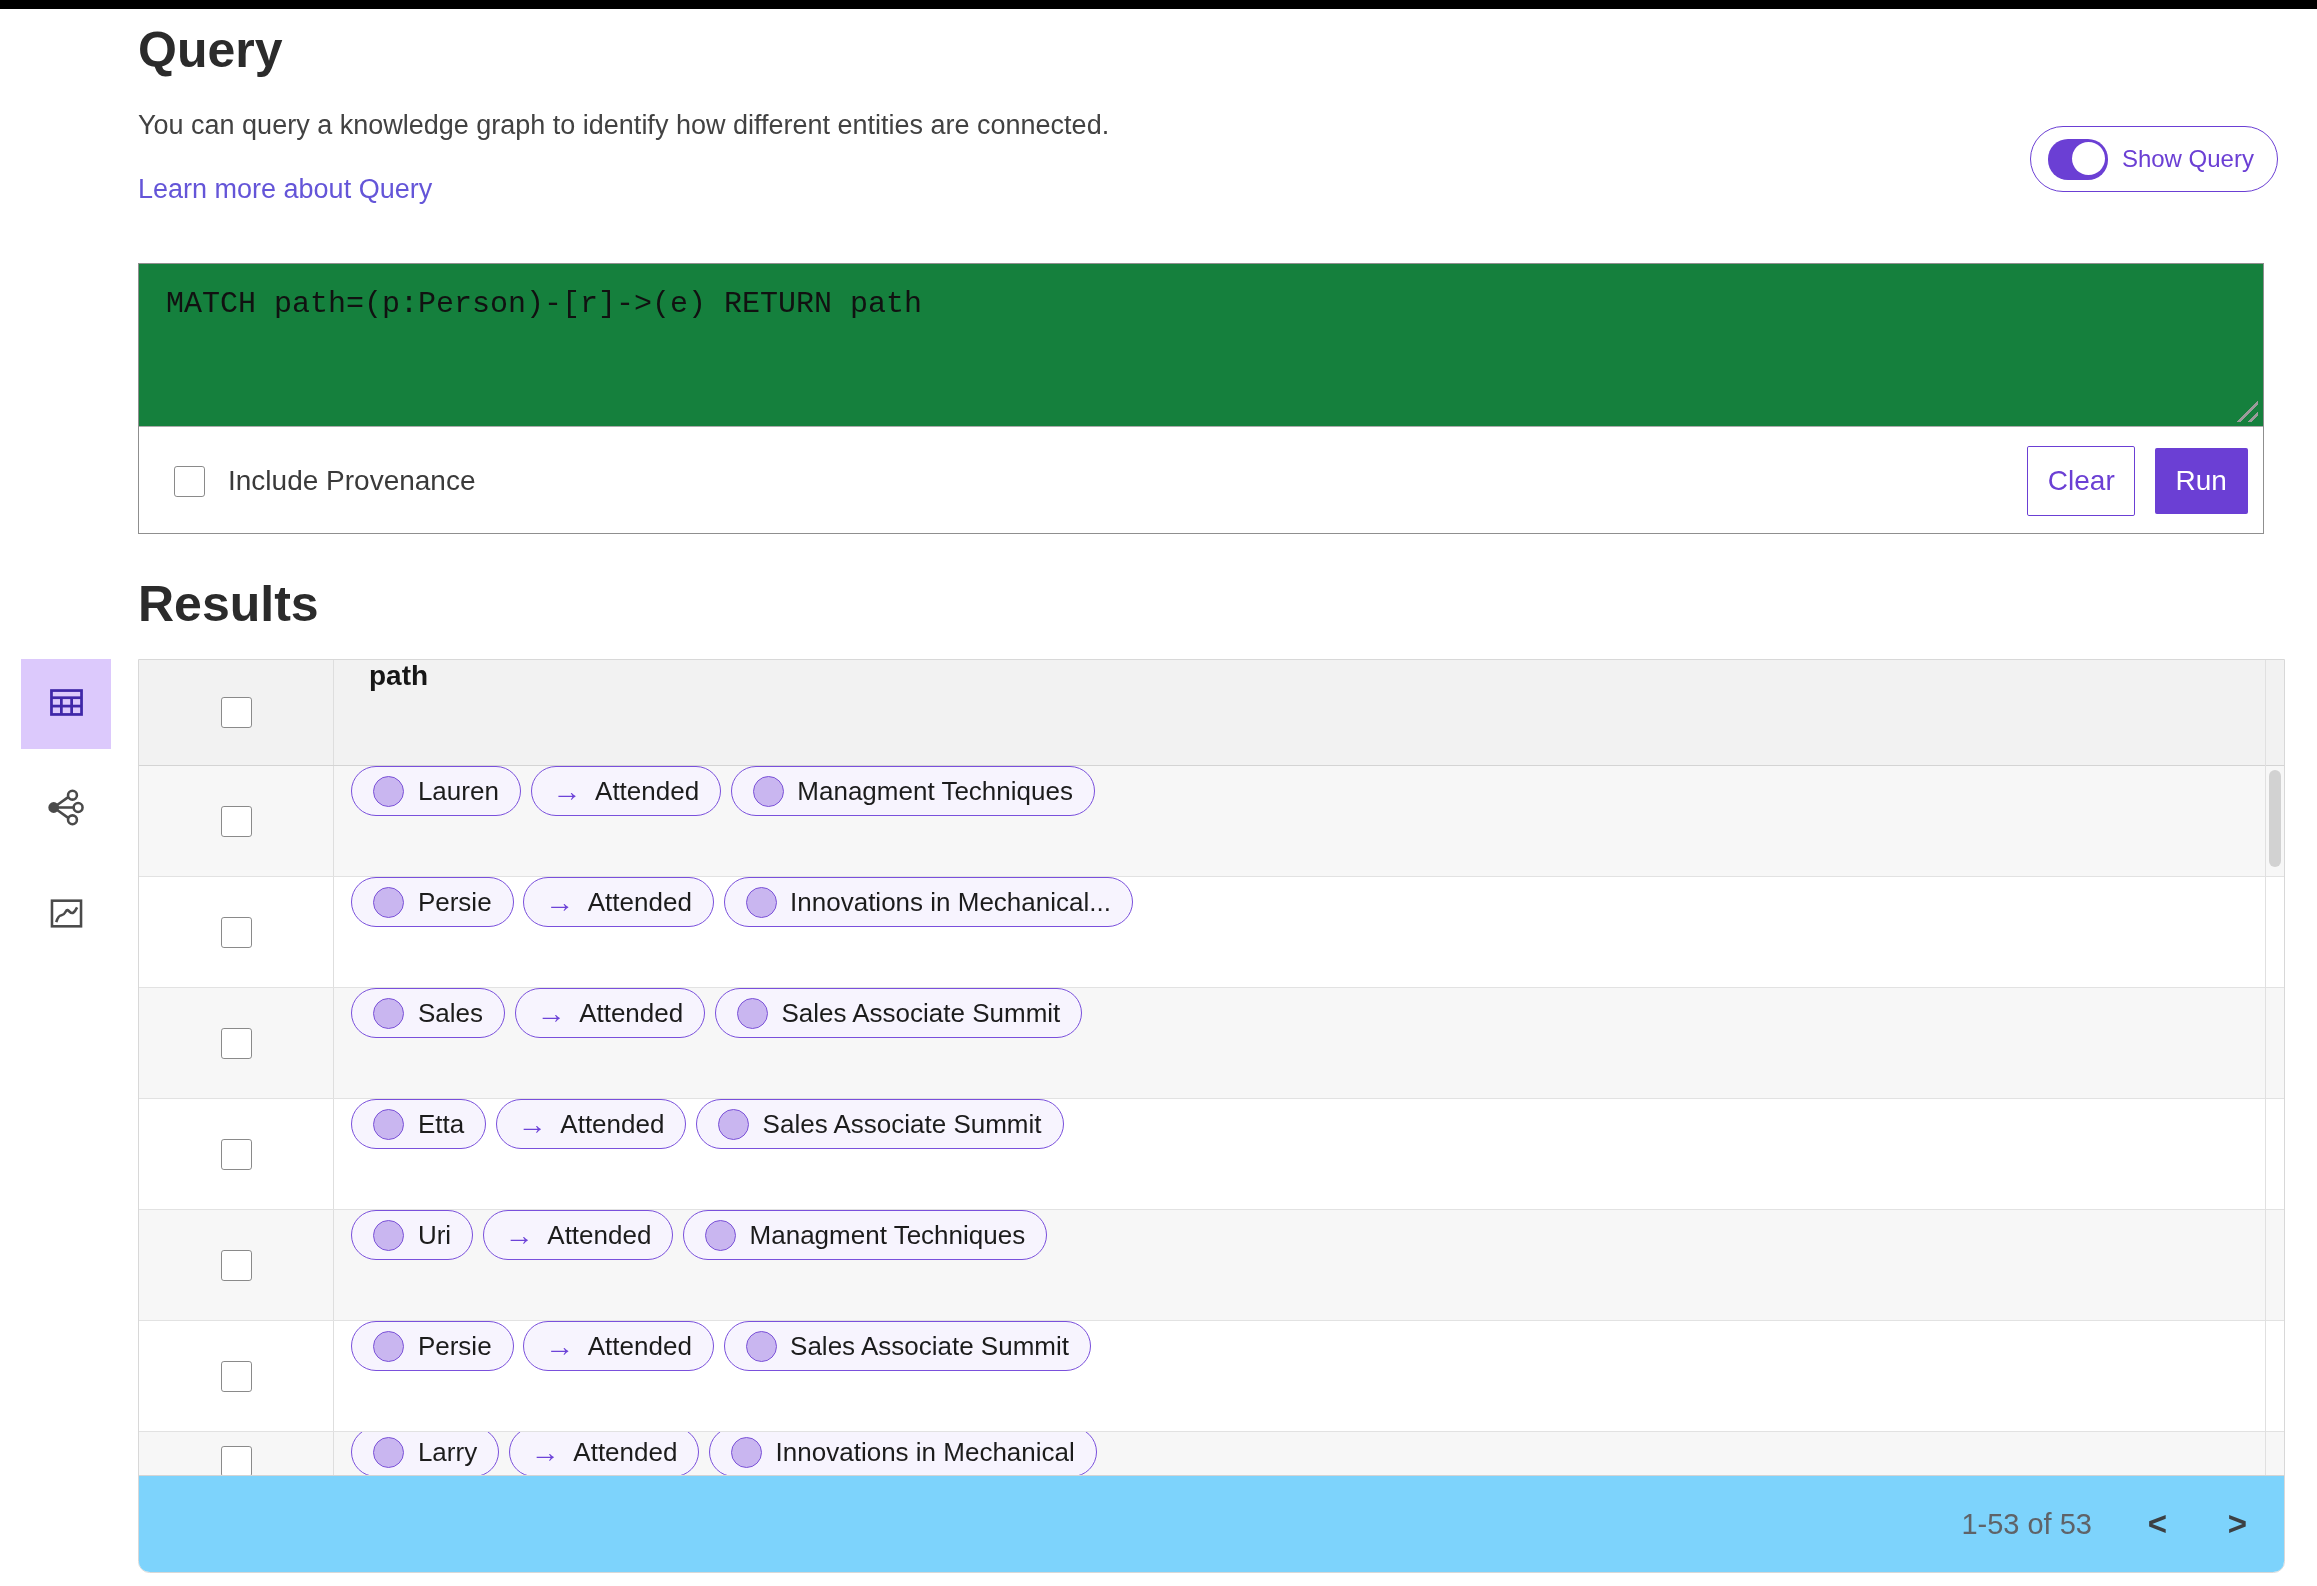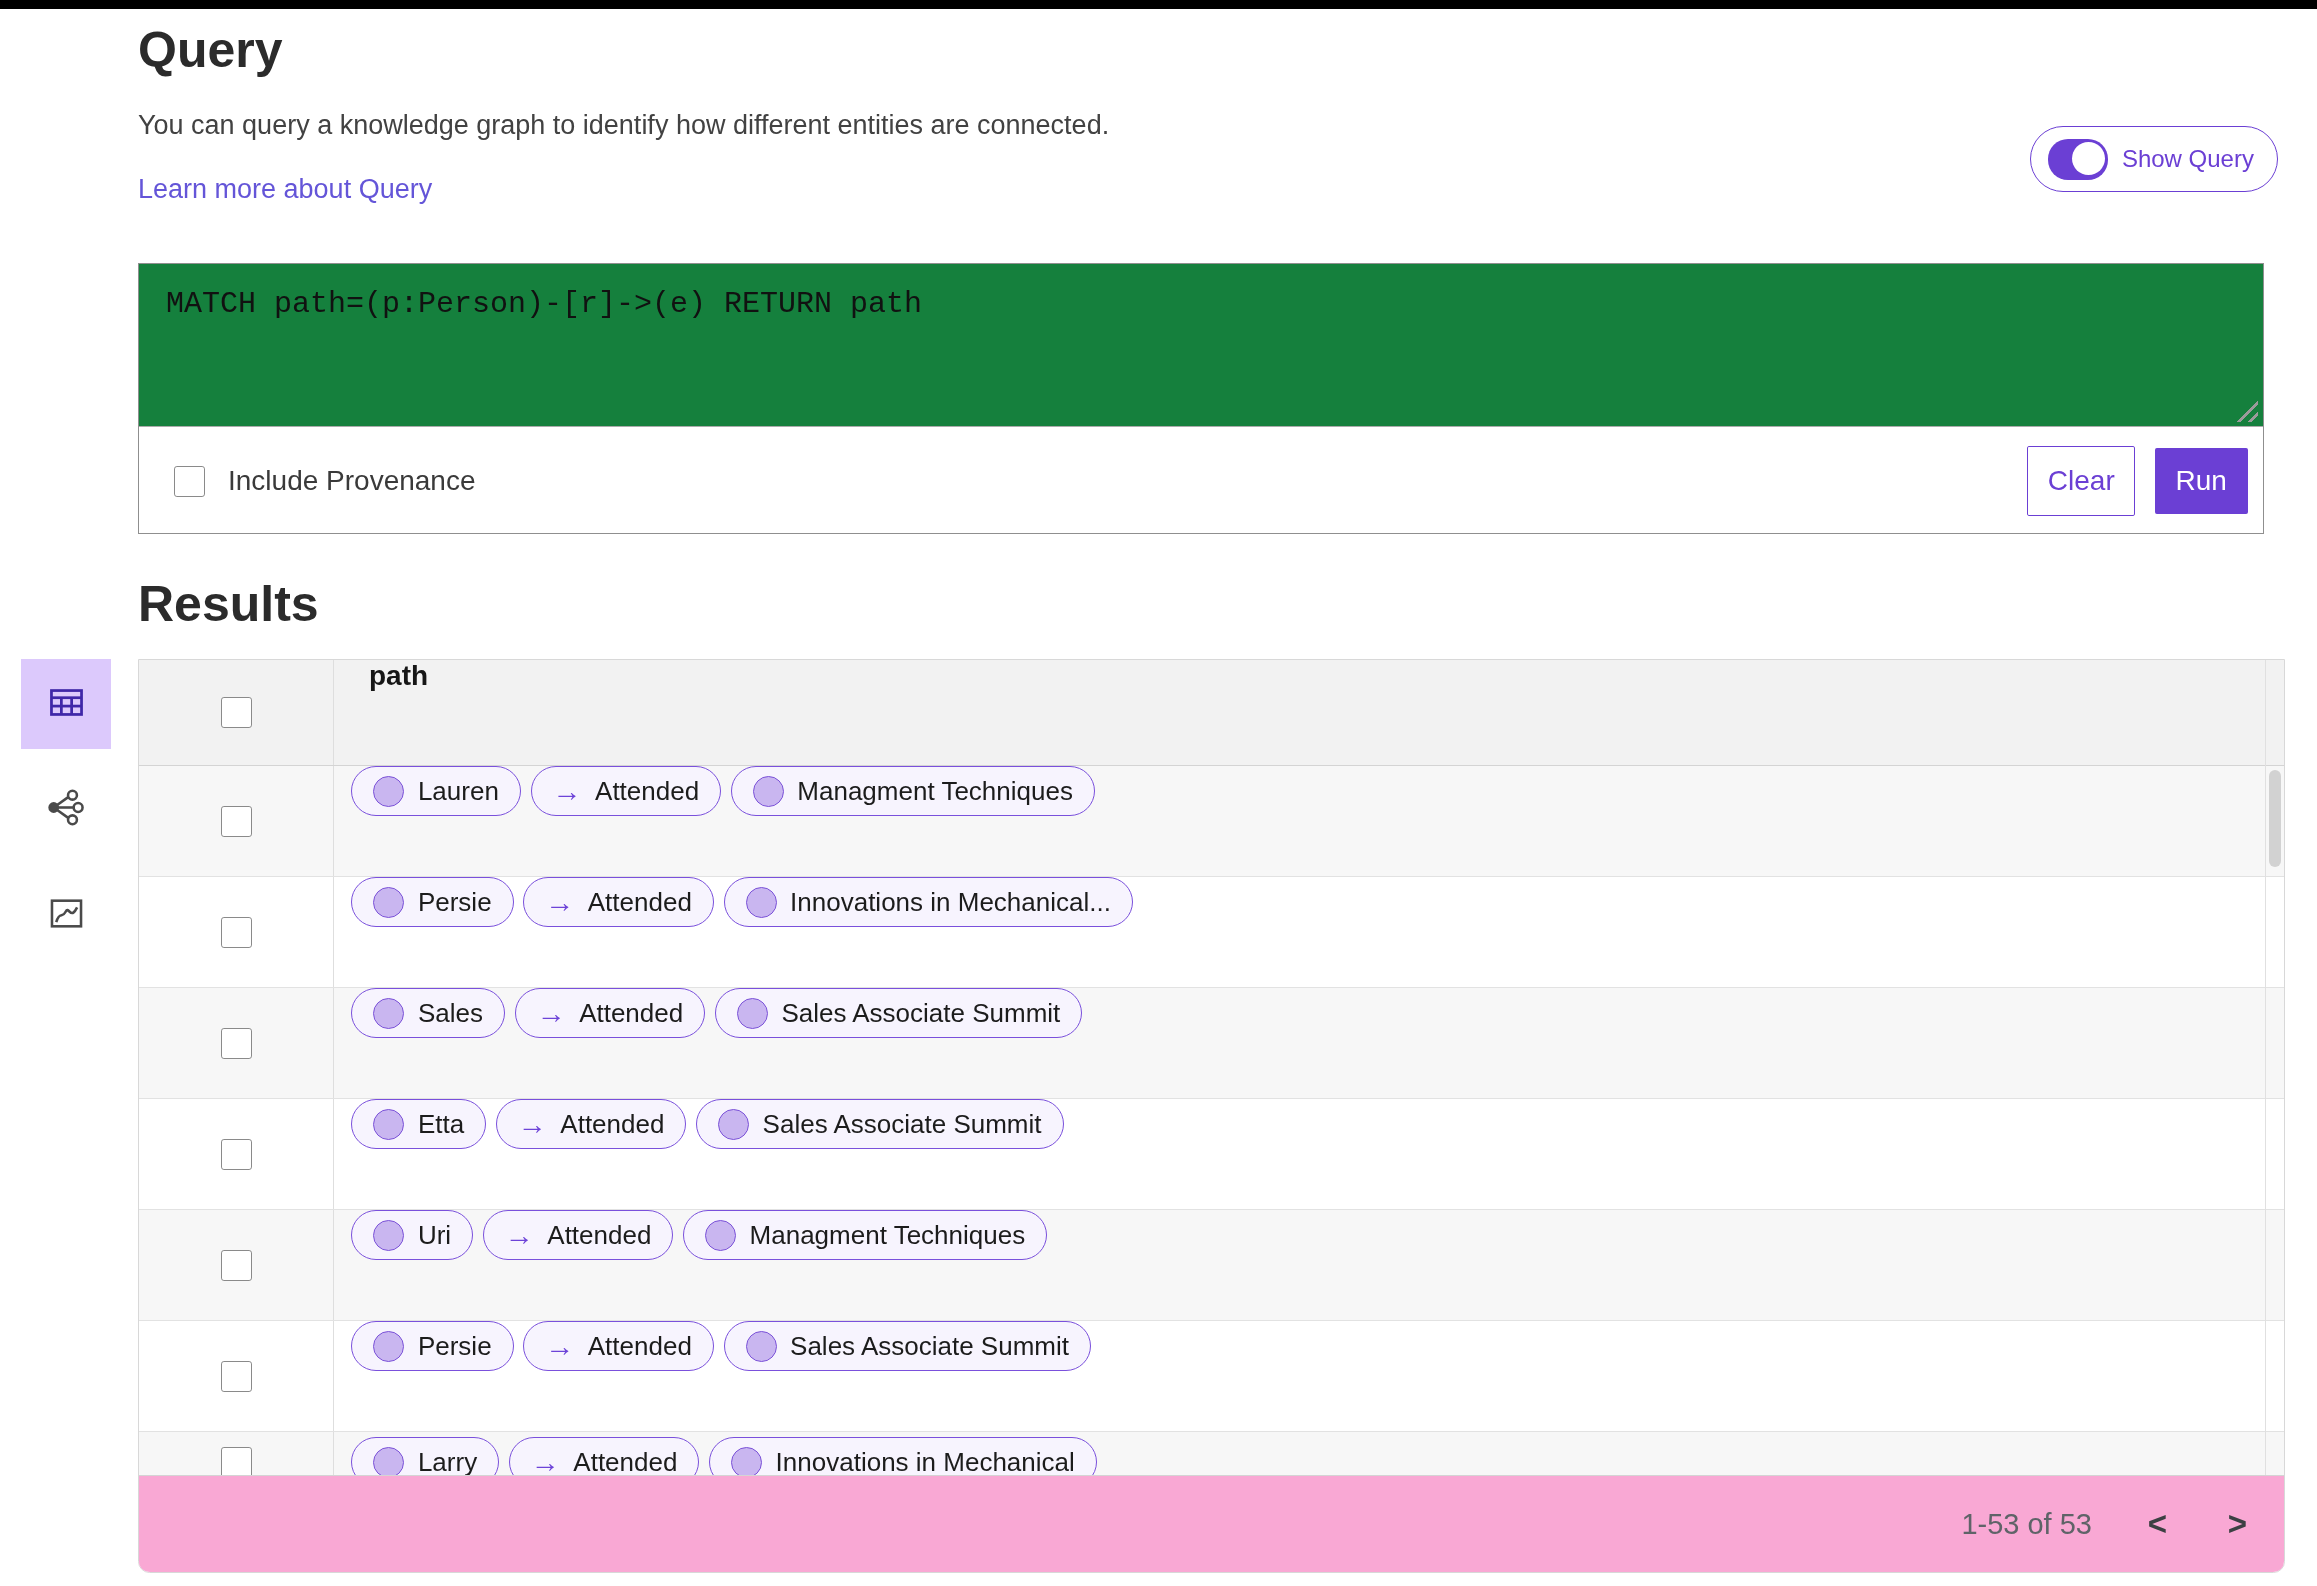--- a/index.html
+++ b/index.html
@@ -56,36 +56,36 @@
   .thead { height:106px; background:#f2f2f2; border-bottom:1px solid #d4d4d4; display:flex; align-items:center; }
   .cell-check { width:195px; flex:0 0 auto; height:100%; display:flex; align-items:center; justify-content:center;
     border-right:1px solid #dedede; }
   .cell-path { flex:1; height:100%; display:flex; padding-left:35px; }
   .col-header { font-size:28px; font-weight:700; color:#161616; }
 
   .trow { height:111px; display:flex; align-items:center; border-bottom:1px solid #e2e2e2; background:#fff; }
   .tbody .trow:nth-child(odd) { background:#f7f7f7; }
   .trow .cell-path { padding-left:17.4px; }
   .trow-last { height:45px; align-items:flex-start; overflow:hidden; border-bottom:none; }
-  .trow-last .cell-path, .trow-last .cell-check { padding-top:15.4px; align-items:center; }
+  .trow-last .cell-path, .trow-last .cell-check { padding-top:15.4px; align-items:flex-end; }
 
   .pill { display:inline-flex; align-items:center; height:50px; padding:0 21px; margin-right:9.7px;
     border:1.9px solid #7a50dc; border-radius:26px; background:#f7f4fe; cursor:pointer; white-space:nowrap; }
   .pill-label { font-size:26px; color:#1c1c1c; }
   .node-circle { width:31px; height:31px; border-radius:50%; background:#c9b6f0; border:1.9px solid #7b52d8;
     margin-right:13.5px; flex:0 0 auto; }
   .edge-arrow { font-size:29px; color:#6d43d8; margin-right:13.5px; }
 
   .vscroll-sep { position:absolute; top:0; right:18.3px; width:1px; height:818px; background:#e0e0e0; }
   .vscroll-thumb { position:absolute; right:2.9px; top:110px; width:12.6px; height:97px; border-radius:6.8px;
     background:#d2d2d2; cursor:grab; }
   .scroll-head-bg { position:absolute; top:0; right:0; width:18.3px; height:106px; background:#f2f2f2;
     border-bottom:1px solid #d4d4d4; }
 
-  .tfoot { position:absolute; left:0; right:0; bottom:0; height:97px; background:#f9a8d4;
+  .tfoot { position:absolute; left:0; right:0; bottom:0; height:97px; background:#7dd3fc;
     border-top:1px solid #d4d4d4; display:flex; align-items:center; justify-content:flex-end; padding-right:27px; }
   .page-range { font-size:29px; color:#5f6368; margin-right:46px; }
   .chev-btn { width:39px; height:46px; background:transparent; border:none; cursor:pointer;
     font-size:33px; font-weight:600; color:#3c4043; font-family:inherit; line-height:46px; }
   .chev-btn.prev { margin-right:41px; }
 </style>
 </head>
 <body>
 
 <div class="topbar"></div>

